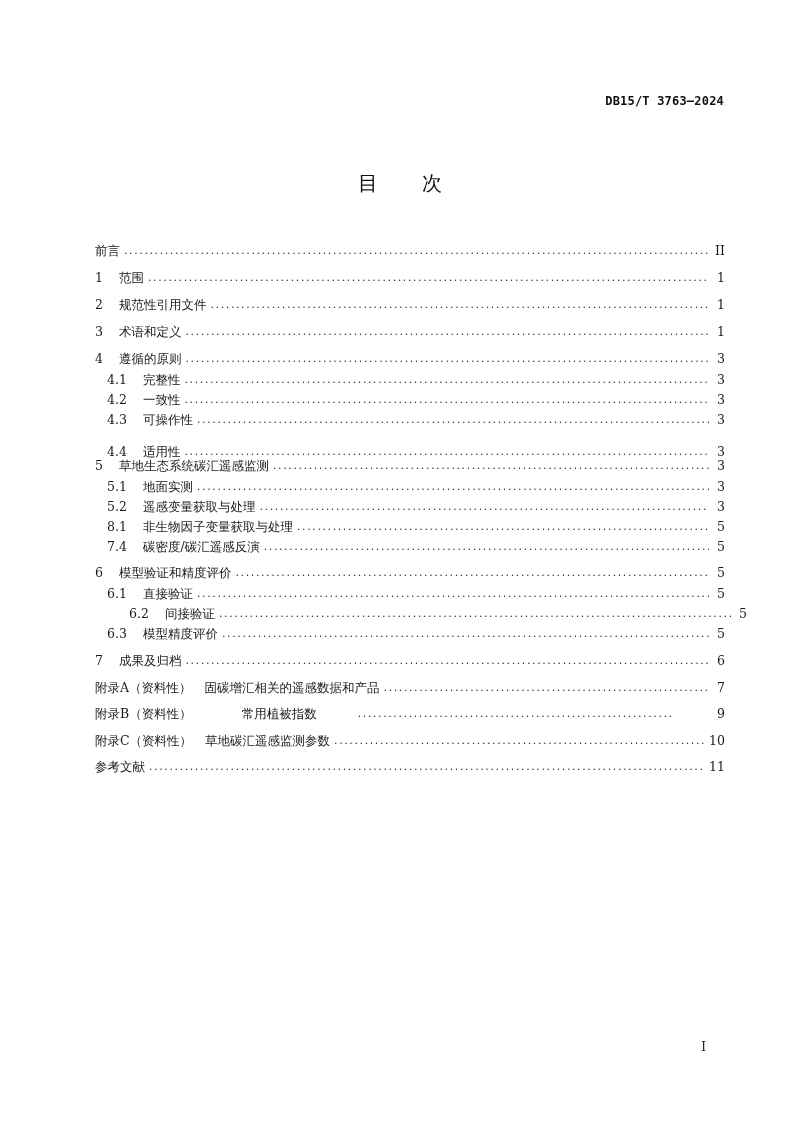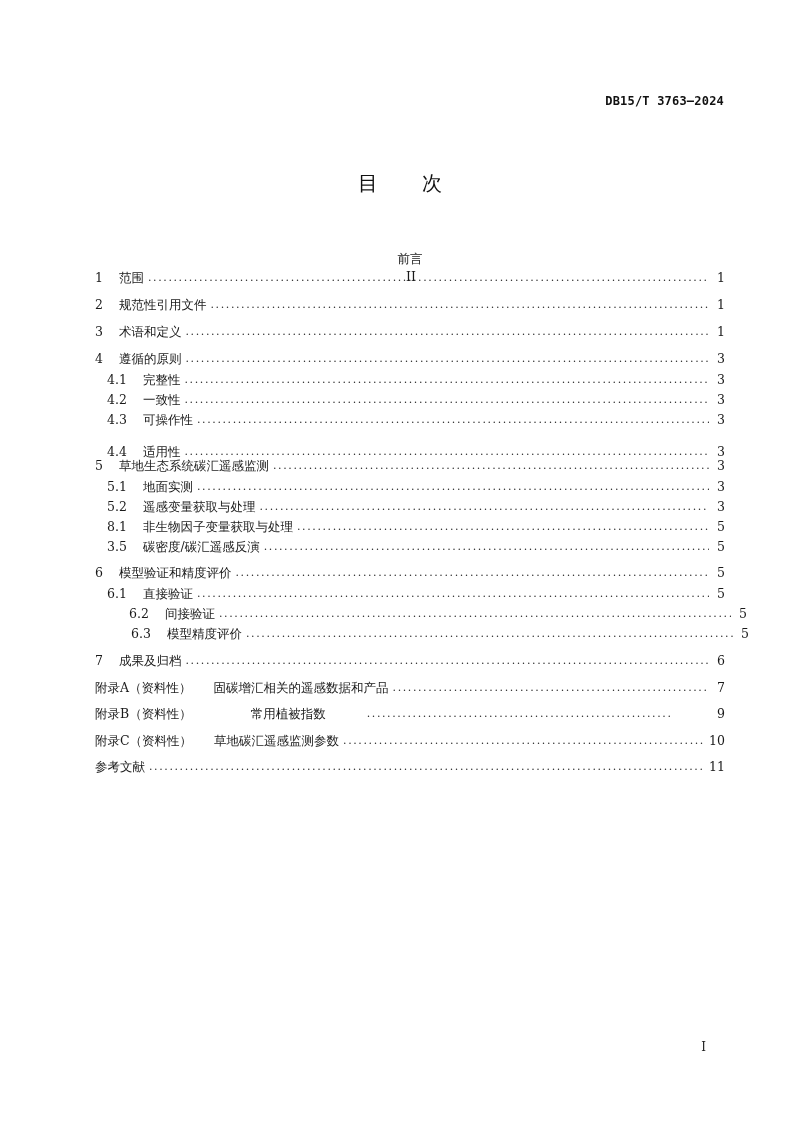--- a/index.html
+++ b/index.html
@@ -11,38 +11,38 @@
     .title { position: absolute; top: 170px; left: 0; width: 800px; text-align: center;
              font-family: Liberation Mono, monospace; font-size: 20px; color: #111; }
     .title span { display: inline-block; }
     .title .gap { width: 44px; }
     .toc { position: absolute; left: 95px; top: 242px; width: 630px; }
     .row { position: absolute; left: 0; width: 630px; height: 18px; display: flex; align-items: center;
            font-size: 12.5px; line-height: 18px; white-space: nowrap; }
     .row.sub { left: 12px; width: 618px; }
     .num { display: inline-block; min-width: 24px; }
     .row.sub .num { min-width: 36px; }
-    .appx-prefix { display: inline-block; margin-right: 22px; }
+    .appx-prefix { display: inline-block; margin-right: 13px; }
     .label { display: inline-block; }
     .dots { flex: 1; overflow: hidden; margin: 0 4px; color: #333; letter-spacing: 1.6px; font-size: 11px; }
     .dots::before { content: "..................................................................................................................................................................................................."; }
     .page { display: inline-block; min-width: 12px; text-align: right; }
     .footer-page { position: absolute; top: 1040px; right: 94px; font-size: 12px; color: #222; }
   </style>
 </head>
 <body>
 
 <div class="std-code">DB15/T 3763—2024</div>
 
 <div class="title">
   <span>目</span><span class="gap"></span><span>次</span>
 </div>
 
 <div class="toc" id="toc">
-    <div class="row" style="top: 8px; flex-direction: column;">
+    <div class="row" style="top: 0px;">
       <span class="label">前言</span>
       <span class="dots"></span>
       <span class="page">II</span>
     </div>
     <div class="row" style="top: 27px;">
       <span class="num">1</span>
       <span class="label">范围</span>
       <span class="dots"></span>
       <span class="page">1</span>
     </div>
@@ -106,21 +106,21 @@
       <span class="dots"></span>
       <span class="page">3</span>
     </div>
     <div class="row sub" style="top: 276px;">
       <span class="num">8.1</span>
       <span class="label">非生物因子变量获取与处理</span>
       <span class="dots"></span>
       <span class="page">5</span>
     </div>
     <div class="row sub" style="top: 296px;">
-      <span class="num">3.5</span>
+      <span class="num">7.4</span>
       <span class="label">碳密度/碳汇遥感反演</span>
       <span class="dots"></span>
       <span class="page">5</span>
     </div>
     <div class="row" style="top: 322px;">
       <span class="num">6</span>
       <span class="label">模型验证和精度评价</span>
       <span class="dots"></span>
       <span class="page">5</span>
     </div>
@@ -129,21 +129,21 @@
       <span class="label">直接验证</span>
       <span class="dots"></span>
       <span class="page">5</span>
     </div>
     <div class="row sub" style="top: 363px; margin-left: 22px;">
       <span class="num">6.2</span>
       <span class="label">间接验证</span>
       <span class="dots"></span>
       <span class="page">5</span>
     </div>
-    <div class="row sub" style="top: 383px; margin-left: 24px;">
+    <div class="row sub" style="top: 383px;">
       <span class="num">6.3</span>
       <span class="label">模型精度评价</span>
       <span class="dots"></span>
       <span class="page">5</span>
     </div>
     <div class="row" style="top: 410px;">
       <span class="num">7</span>
       <span class="label">成果及归档</span>
       <span class="dots"></span>
       <span class="page">6</span>

